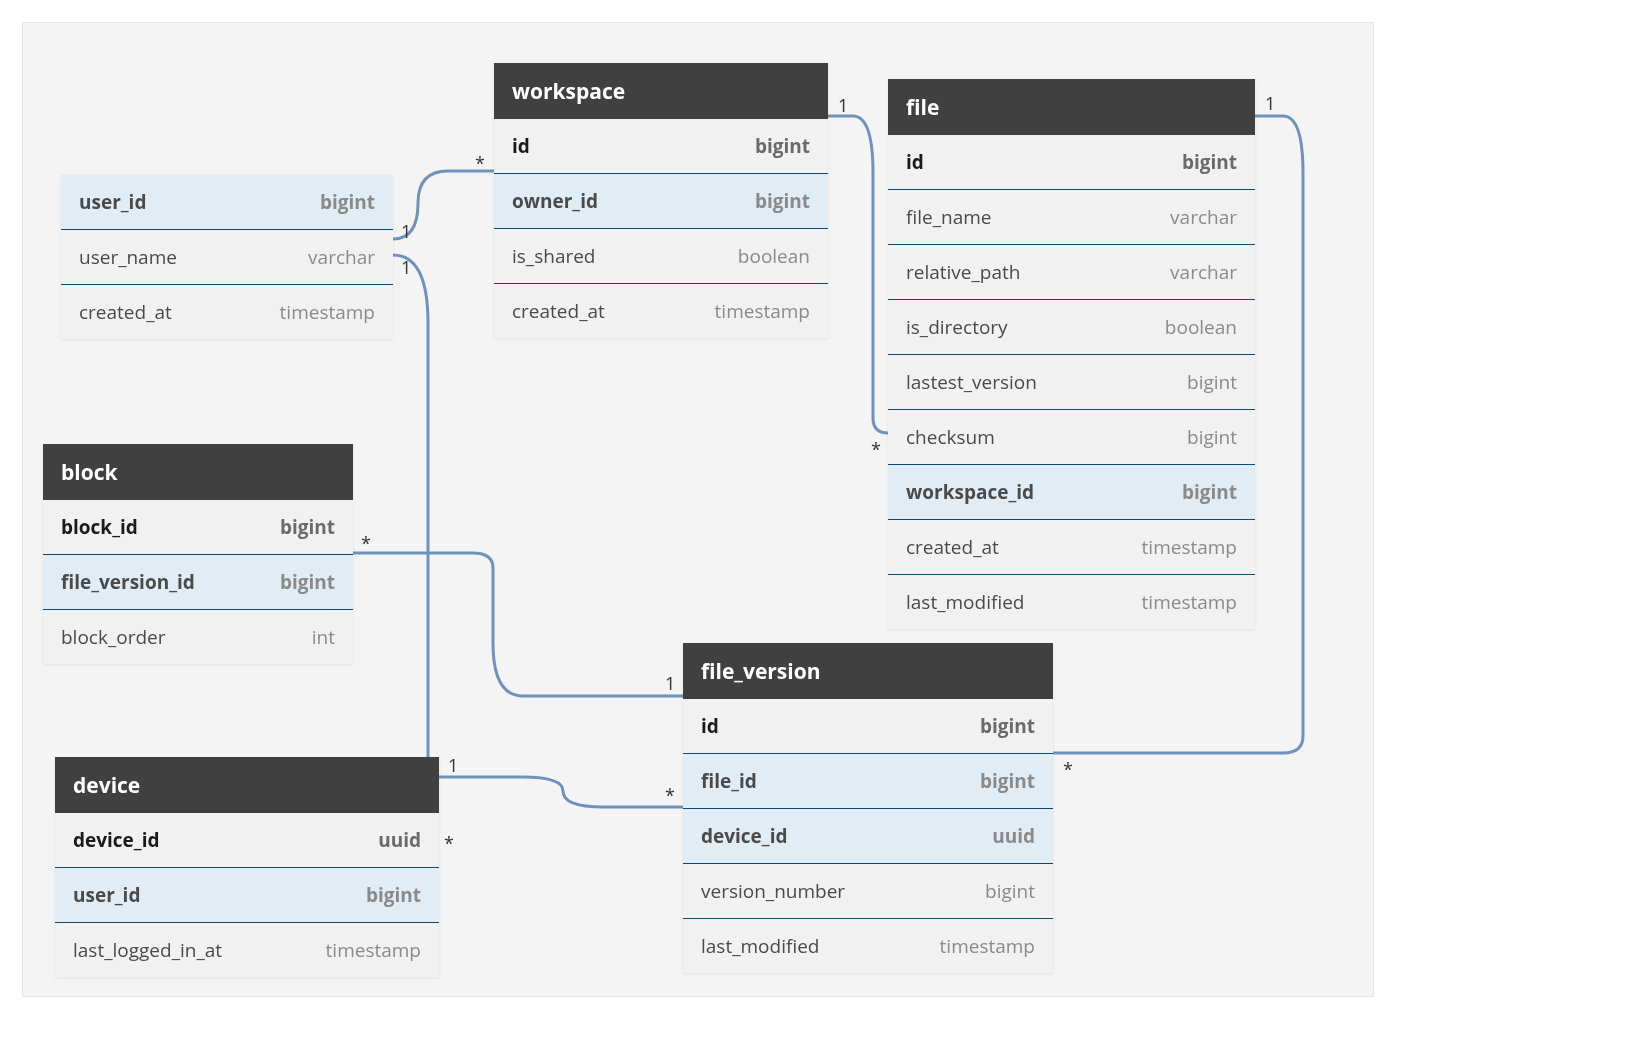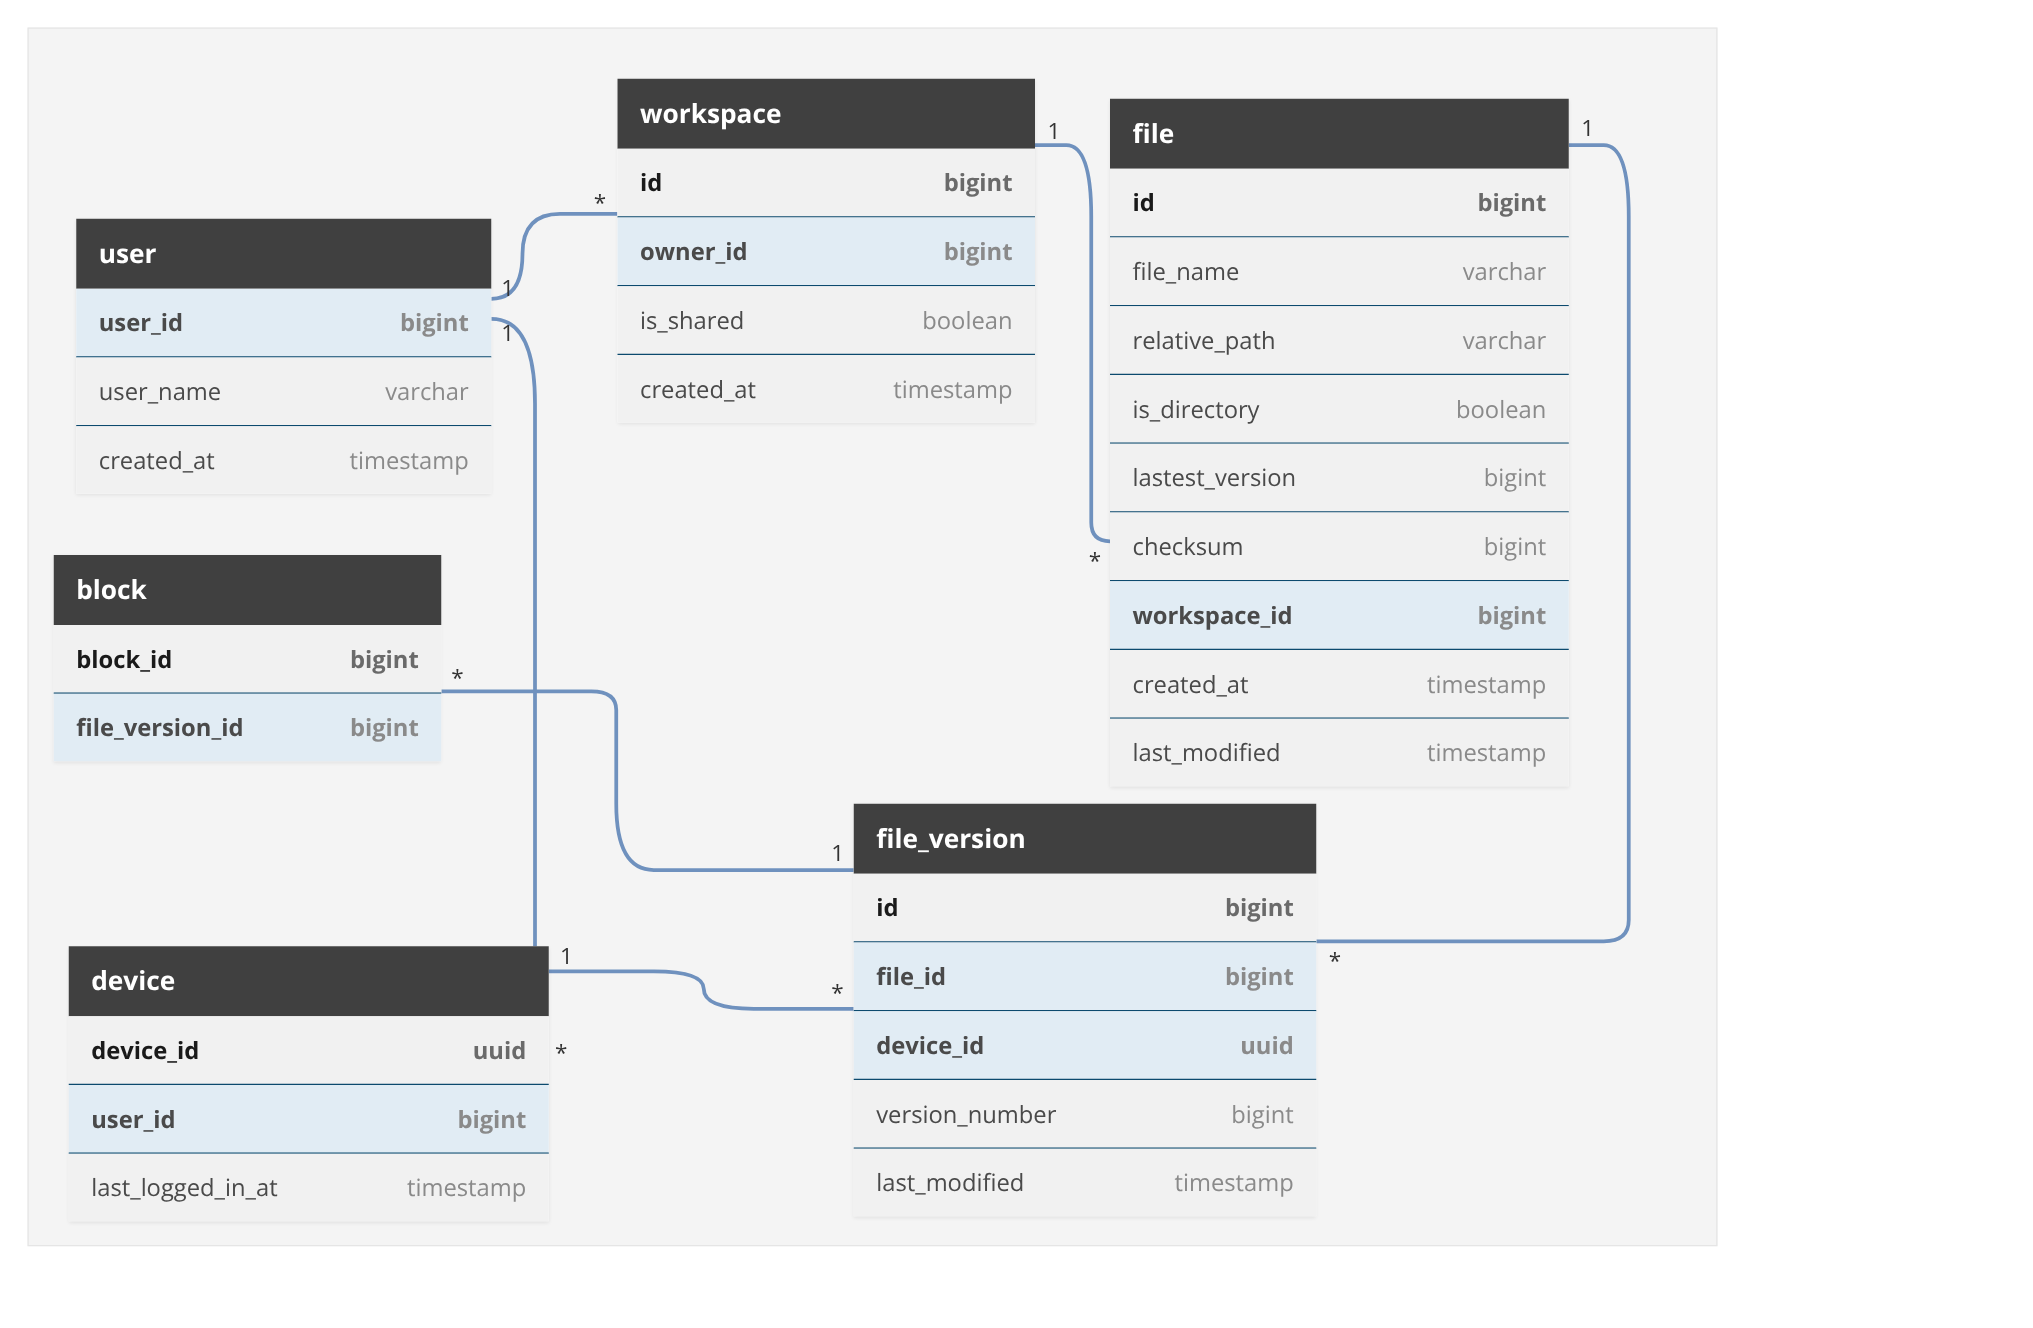--- a/index.html
+++ b/index.html
@@ -90,21 +90,20 @@
   <div class="card-label" style="left:815px;top:70px">1</div>
   <div class="card-label" style="left:848px;top:414px">*</div>
   <div class="card-label" style="left:1242px;top:68px">1</div>
   <div class="card-label" style="left:1040px;top:734px">*</div>
   <div class="card-label" style="left:425px;top:730px">1</div>
   <div class="card-label" style="left:642px;top:760px">*</div>
   <div class="card-label" style="left:642px;top:648px">1</div>
   <div class="card-label" style="left:338px;top:508px">*</div>
 
   <div class="entity" style="left:38px;top:152px;width:332px">
-    <div class="entity-header">user</div>
     <div class="row fk">
       <span class="col-name">user_id</span>
       <span class="col-type">bigint</span>
     </div>
     <div class="row">
       <span class="col-name">user_name</span>
       <span class="col-type">varchar</span>
     </div>
     <div class="row">
       <span class="col-name">created_at</span>
@@ -175,20 +174,24 @@
   <div class="entity" style="left:20px;top:421px;width:310px">
     <div class="entity-header">block</div>
     <div class="row pk">
       <span class="col-name">block_id</span>
       <span class="col-type">bigint</span>
     </div>
     <div class="row fk">
       <span class="col-name">file_version_id</span>
       <span class="col-type">bigint</span>
     </div>
+    <div class="row">
+      <span class="col-name">block_order</span>
+      <span class="col-type">int</span>
+    </div>
   </div>
 
   <div class="entity" style="left:660px;top:620px;width:370px">
     <div class="entity-header">file_version</div>
     <div class="row pk">
       <span class="col-name">id</span>
       <span class="col-type">bigint</span>
     </div>
     <div class="row fk">
       <span class="col-name">file_id</span>

